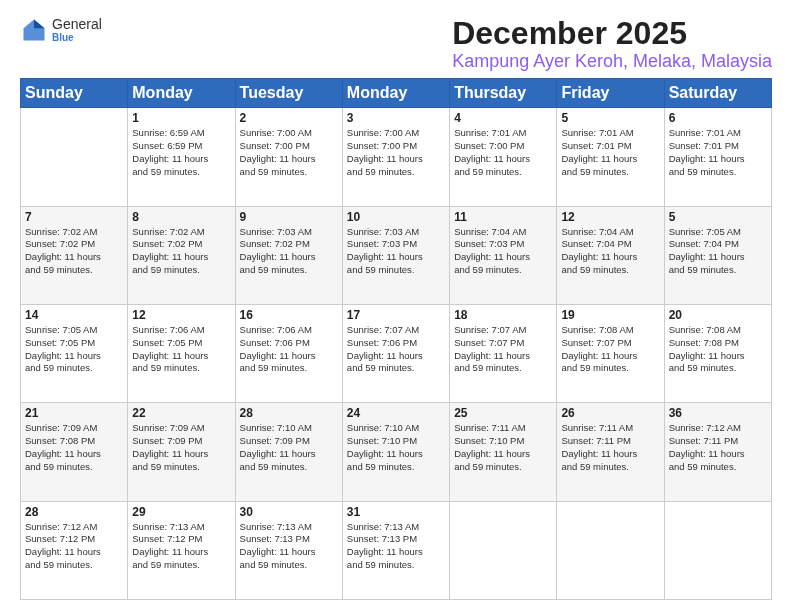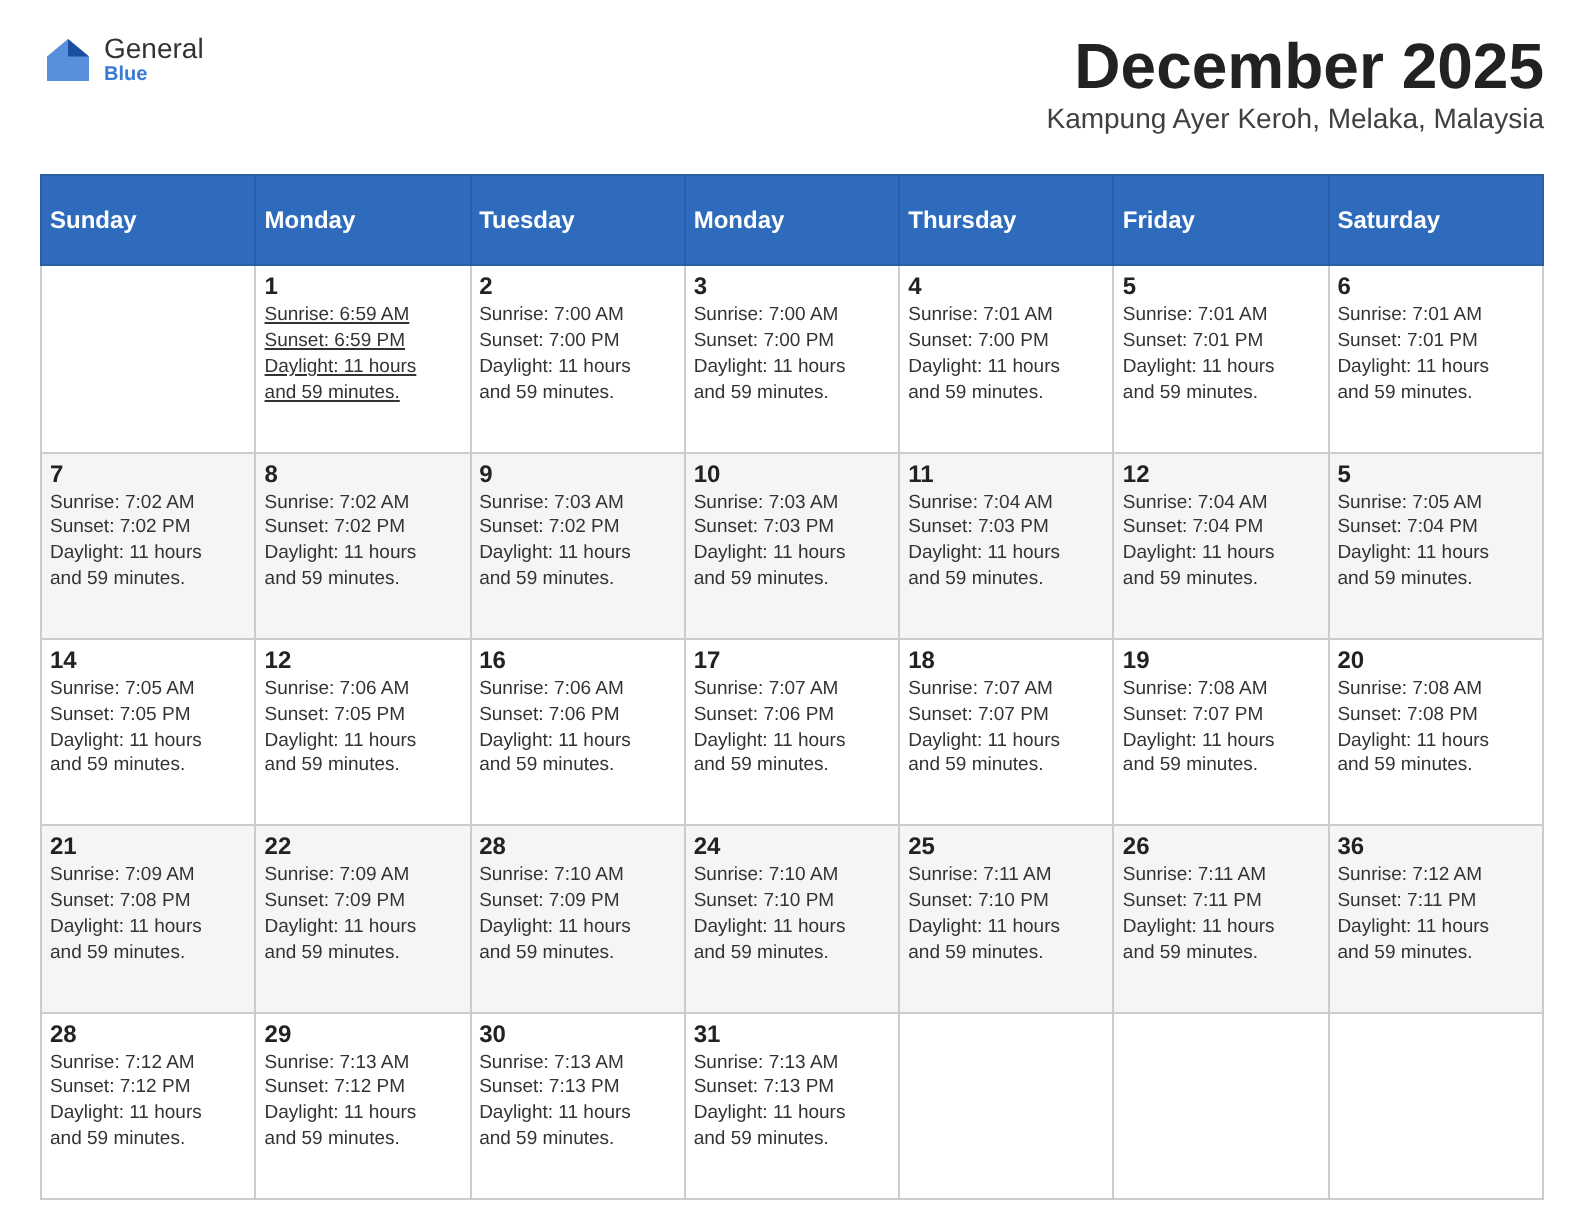--- a/index.html
+++ b/index.html
@@ -14,21 +14,21 @@
       width: 792px;
       height: 612px;
       padding: 16px 20px 12px 20px;
       display: flex;
       flex-direction: column;
     }
     .header {
       display: flex;
       justify-content: space-between;
       align-items: flex-start;
-      margin-bottom: 20px;
+      margin-bottom: 6px;
     }
     .logo {
       display: flex;
       align-items: center;
       gap: 4px;
     }
     .logo-text {
       display: flex;
       flex-direction: column;
       line-height: 1.1;
@@ -41,45 +41,44 @@
     .logo-blue {
       font-size: 10px;
       color: #3a7bd5;
       font-weight: bold;
     }
     .logo-icon {
       width: 28px;
       height: 28px;
     }
     .title-section {
-      text-align: right;
     }
     .calendar-title {
       font-size: 32px;
       font-weight: bold;
       color: #222;
       line-height: 1.1;
     }
     .calendar-subtitle {
-      font-size: 14px;
-      color: #404040;
+      font-size: 18px;
+      color: #8b5cf6;
     }
     .calendar {
       flex: 1;
       border: 1px solid #ccc;
       border-collapse: collapse;
       width: 100%;
       table-layout: fixed;
     }
     .calendar-header-row th {
       background: #2e6bbd;
       color: #fff;
-      font-size: 12px;
+      font-size: 16px;
       font-weight: bold;
-      padding: 15px 4px;
+      padding: 5px 4px;
       text-align: left;
       border: 1px solid #2a5fa8;
     }
     .calendar td {
       border: 1px solid #ccc;
       vertical-align: top;
       padding: 3px 4px;
       font-size: 10px;
       color: #333;
       width: calc(100% / 7);
@@ -141,21 +140,21 @@
           <th>Thursday</th>
           <th>Friday</th>
           <th>Saturday</th>
         </tr>
     </thead>
     <tbody id="calendar-body">
     <tr>
           <td class="empty-cell"></td>
           <td>
             <span class="day-number">1</span>
-            <div class="day-info" style="white-space: pre-line; text-decoration: underline;">Sunrise: 6:59 AM
+            <div class="day-info" style="white-space: pre-line;">Sunrise: 6:59 AM
 Sunset: 6:59 PM
 Daylight: 11 hours
 and 59 minutes.</div>
           </td>
           <td>
             <span class="day-number">2</span>
             <div class="day-info" style="white-space: pre-line;">Sunrise: 7:00 AM
 Sunset: 7:00 PM
 Daylight: 11 hours
 and 59 minutes.</div>

